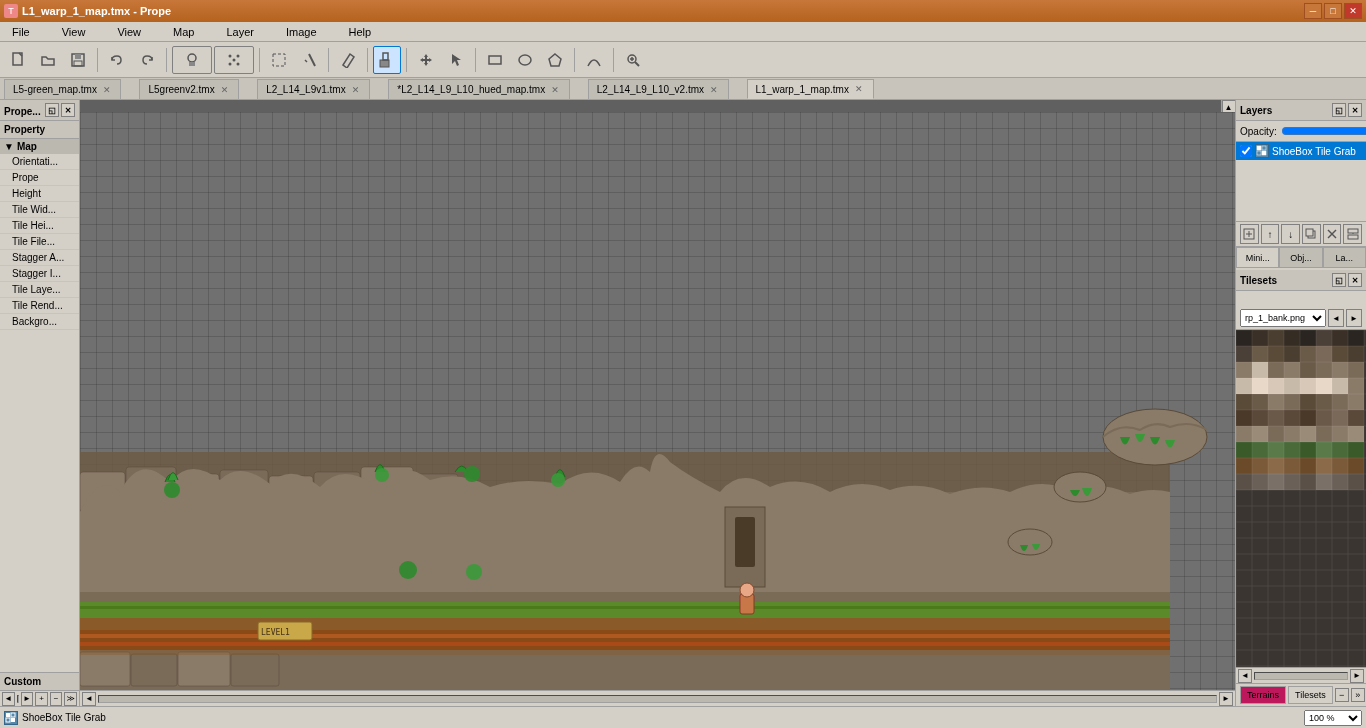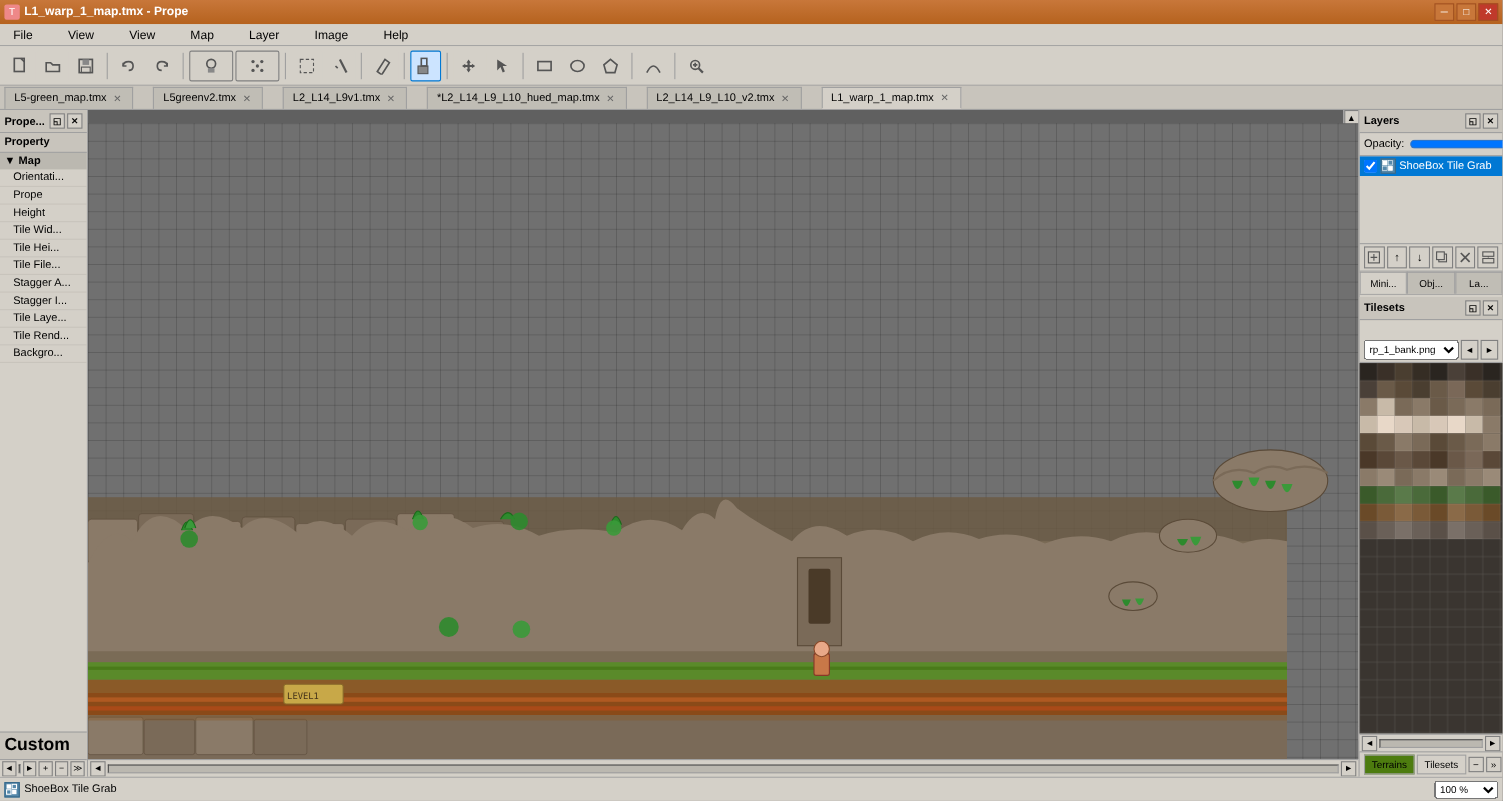--- a/index.html
+++ b/index.html
@@ -126,21 +126,21 @@
     .prop-row {
       padding: 2px 4px 2px 12px;
       font-size: 10px;
       border-bottom: 1px solid #c8c4bc;
       white-space: nowrap; overflow: hidden; text-overflow: ellipsis;
     }
 
     #left-panel-bottom {
       border-top: 1px solid #a0a0a0;
       padding: 3px 4px;
-      font-size: 16px;
+      font-size: 10px;
       font-weight: bold;
       background: #c8c4bc;
       cursor: pointer;
     }
 
     
     #left-scrollbar {
       height: 16px;
       background: #d4d0c8;
       border-top: 1px solid #a0a0a0;
@@ -265,21 +265,21 @@
       border-top: 1px solid #a0a0a0;
       display: flex; align-items: center; padding: 0 2px; gap: 2px;
     }
     .canvas-scroll-btn { width: 14px; height: 14px; border: 1px solid #808080; background: #d4d0c8; display: flex; align-items: center; justify-content: center; font-size: 8px; cursor: pointer; }
     .canvas-scroll-track { flex: 1; height: 8px; background: #bbb8b0; border: 1px inset #a0a0a0; }
 
     
     #tilesets-bottom {
       display: flex; align-items: center; padding: 2px 4px; gap: 2px; border-top: 1px solid #a0a0a0;
     }
-    .ts-bottom-tab { height: 18px; padding: 0 6px; background: #4d7c0f; border: 1px solid #a0a0a0; font-size: 9px; display: flex; align-items: center; cursor: pointer; }
+    .ts-bottom-tab { height: 18px; padding: 0 6px; background: #be185d; border: 1px solid #a0a0a0; font-size: 9px; display: flex; align-items: center; cursor: pointer; }
     .ts-bottom-tab.active { background: #d4d0c8; }
     .ts-zoom-area { margin-left: auto; display: flex; align-items: center; gap: 2px; font-size: 9px; }
     .ts-zoom-btn { width: 14px; height: 14px; border: 1px solid #808080; background: #d4d0c8; display: flex; align-items: center; justify-content: center; font-size: 9px; cursor: pointer; }
     .ts-zoom-select { height: 16px; font-size: 9px; width: 50px; }
 
     
     .map-tile-grid {
       width: 100%;
       height: 100%;
       background-color: #707070;

